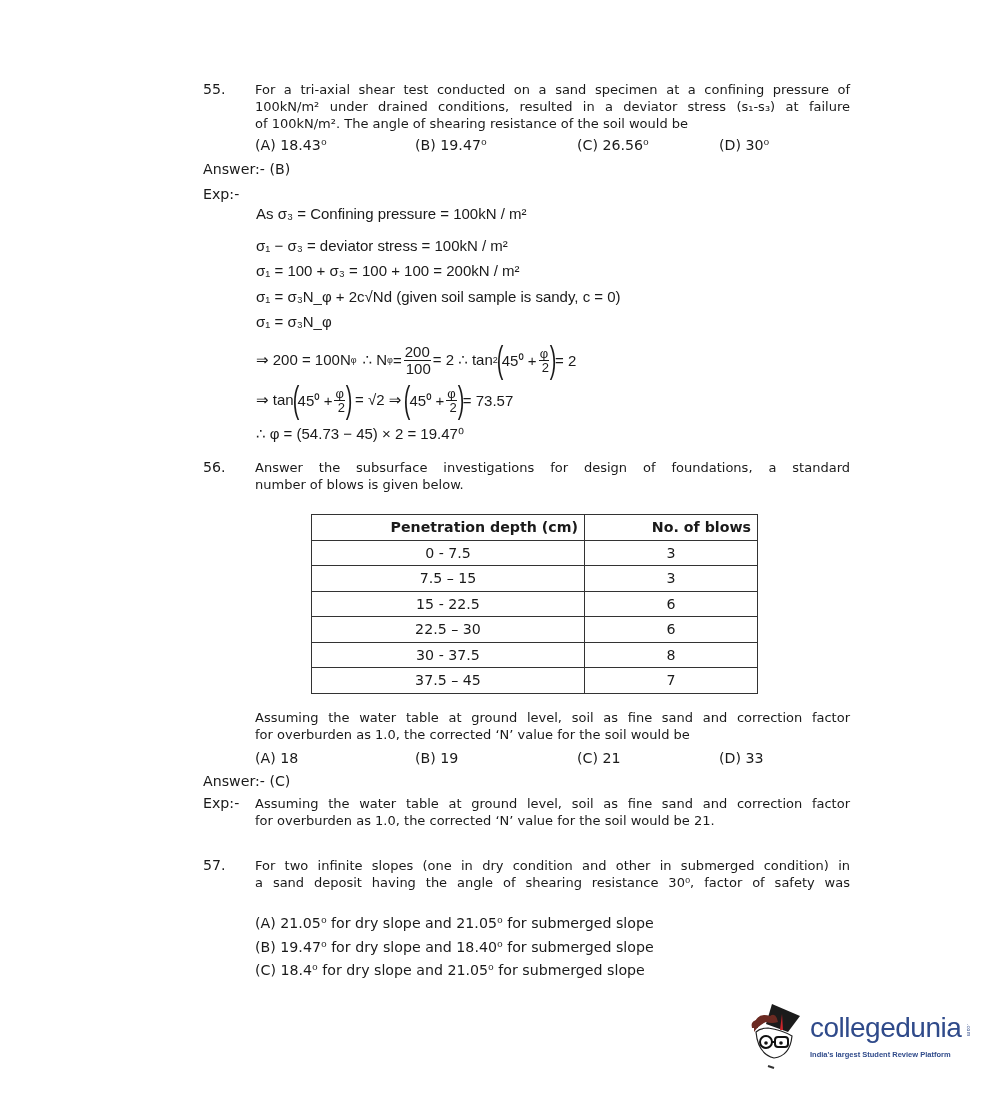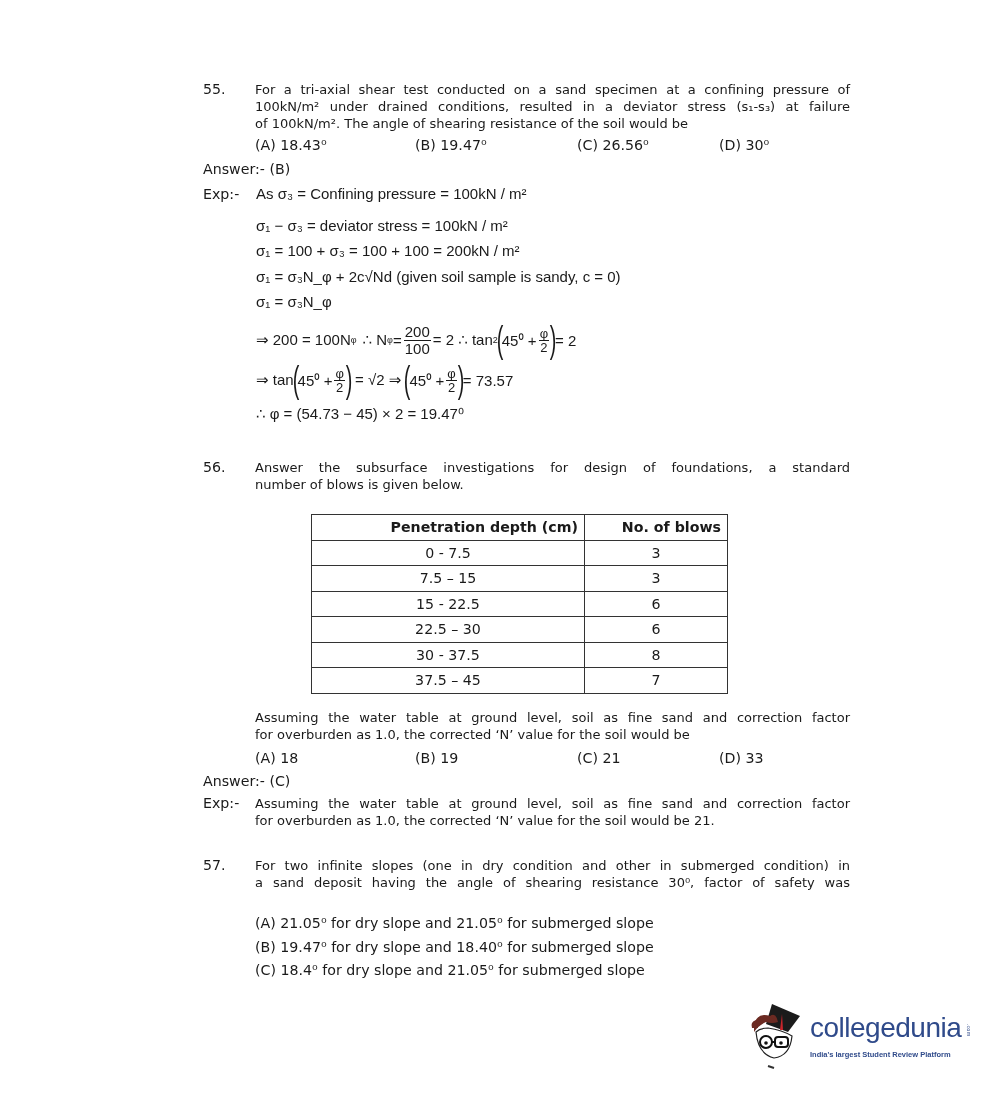--- a/index.html
+++ b/index.html
@@ -8,39 +8,39 @@
     font-family: "DejaVu Sans", sans-serif; color: #1a1a1a;
   }
   .page { position: absolute; left: 0; top: 0; width: 1008px; height: 1108px; }
   .abs { position: absolute; white-space: nowrap; }
   .qnum { position: absolute; left: 203px; font-size: 14.2px; }
   .qbody { position: absolute; left: 255px; width: 595px; font-size: 13px; line-height: 17px; text-align: justify; }
   .qbody .ln { display: block; white-space: nowrap; }
   .qbody .justify { text-align-last: justify; white-space: normal; }
   .opt { position: absolute; font-size: 14.2px; }
   .ans { position: absolute; left: 203px; font-size: 14.2px; }
-  .math { font-family: "Liberation Sans", sans-serif; font-size: 15px; }
+  .math { font-family: "Liberation Sans", sans-serif; font-size: 15px; margin-top: 20px; }
   sup { font-size: 9px; vertical-align: 6px; line-height: 0; }
   sub { font-size: 9px; vertical-align: -3px; line-height: 0; }
-  .frac { display: inline-block; vertical-align: middle; text-align: center; margin: 0 2px; }
+  .frac { display: inline-block; vertical-align: middle; text-align: right; margin: 0 2px; }
   .frac .n { display: block; border-bottom: 1px solid #1a1a1a; padding: 0 1px; line-height: 16px; }
   .frac .d { display: block; line-height: 16px; }
   .frac.small .n, .frac.small .d { font-size: 13px; line-height: 13px; }
   .paren { display: inline-block; vertical-align: middle; font-size: 36px; line-height: 36px; transform: scaleX(0.55); font-weight: 200; margin: 0 -4px; }
   table.spt {
     position: absolute; left: 311px; top: 514px; border-collapse: collapse;
     font-size: 14.2px;
   }
   table.spt td, table.spt th {
     border: 1px solid #333; height: 25.5px; padding: 0 6px; box-sizing: border-box;
   }
   table.spt th { font-weight: bold; text-align: right; }
   table.spt td { text-align: center; }
   .col1 { width: 273px; }
-  .col2 { width: 143px; }
+  .col2 { width: 173px; }
   .logo { position: absolute; left: 748px; top: 1002px; width: 230px; height: 75px; }
   .logo-word { position: absolute; left: 62px; top: 10px; font-family: "Liberation Sans", sans-serif; font-size: 28px; color: #2f4a8a; letter-spacing: -0.5px; }
   .logo-com { position: absolute; left: 218px; top: 22px; font-size: 5px; color: #2f4a8a; writing-mode: vertical-rl; }
   .logo-tag { position: absolute; left: 62px; top: 48px; font-family: "Liberation Sans", sans-serif; font-size: 7.5px; font-weight: bold; color: #2f4a8a; }
 </style>
 </head>
 <body>
 
 <div class="page">
 

